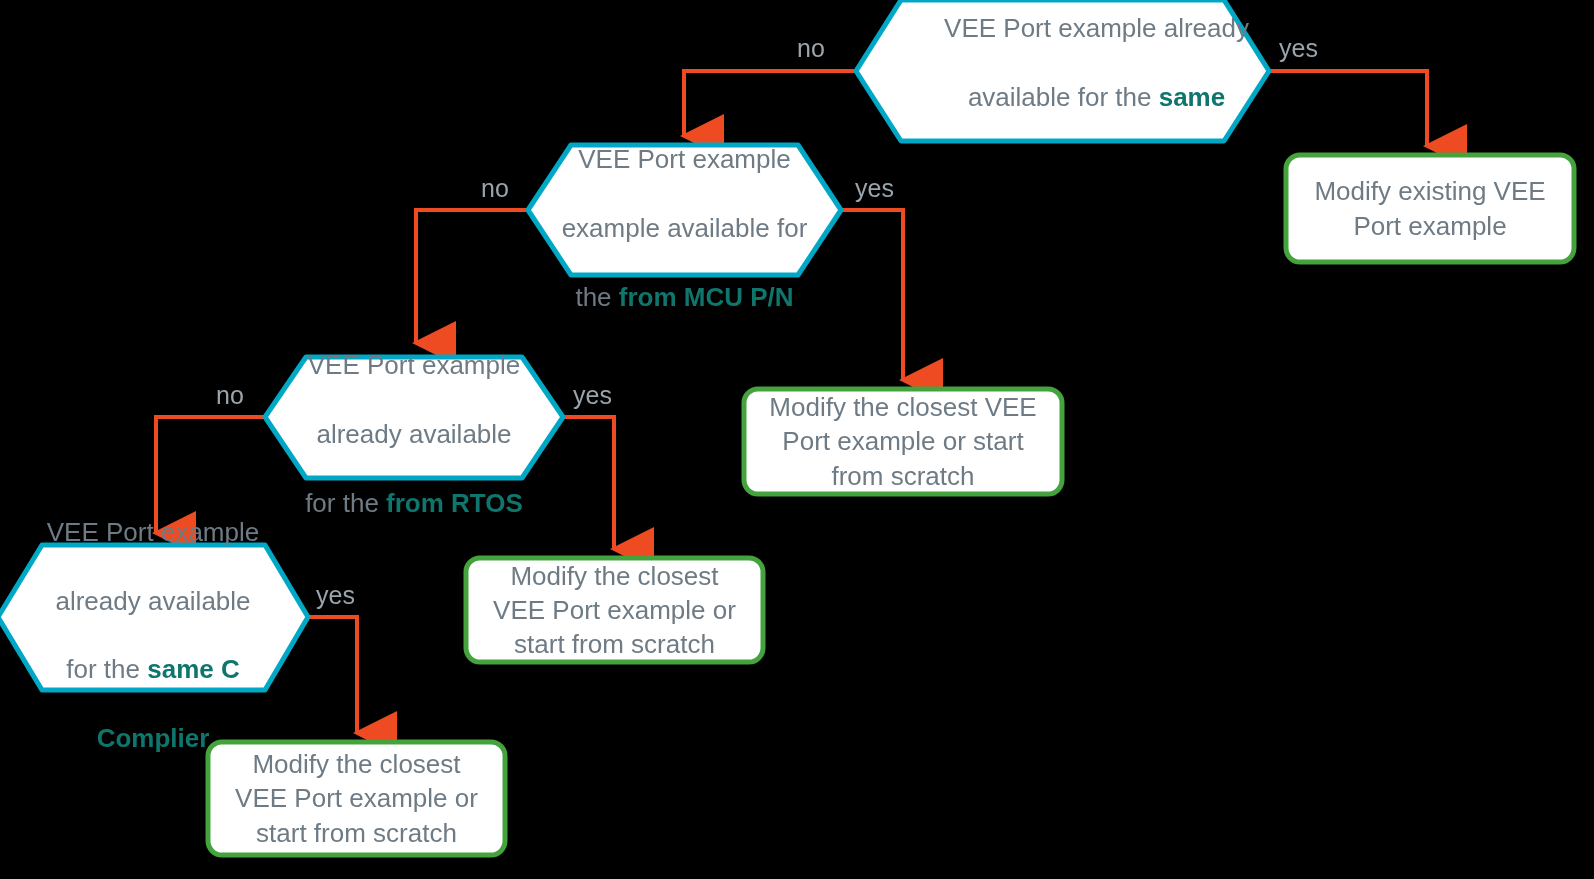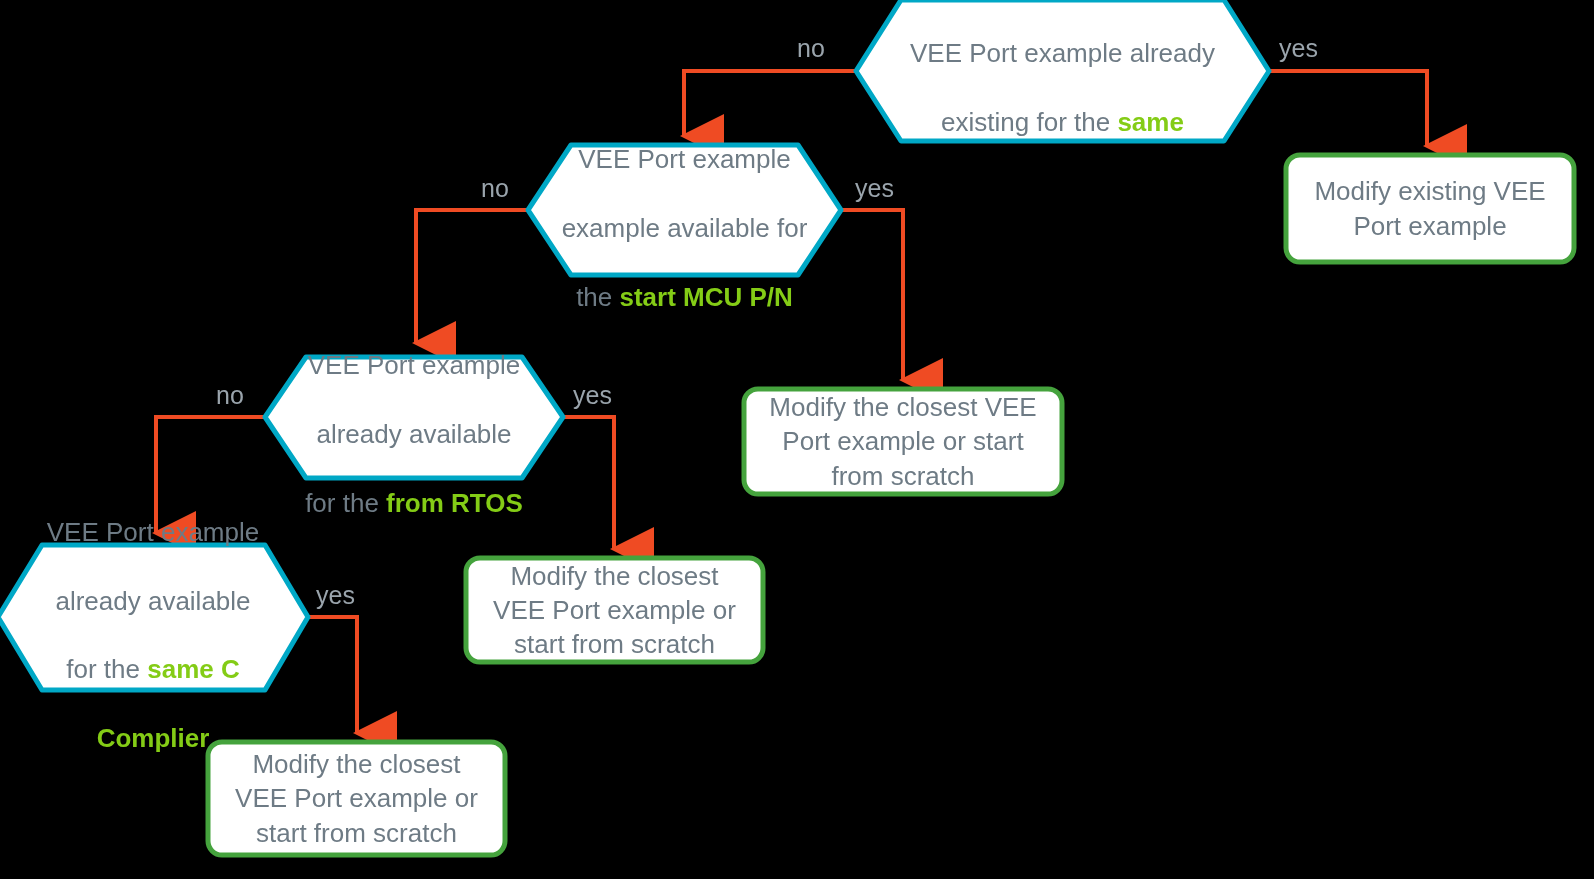--- a/index.html
+++ b/index.html
@@ -30,21 +30,21 @@
     text-align: center;
     color: #6e7b85;
     font-size: 26px;
     line-height: 1.32;
     font-family: "Liberation Sans", sans-serif;
     pointer-events: none;
     white-space: pre-line;
   }
   .node-text b {
     font-weight: bold;
-    color: #84cc16;
+    color: #0f766e;
   }
   .edge-label {
     position: absolute;
     color: #9aa4ac;
     font-size: 25px;
     font-family: "Liberation Sans", sans-serif;
     line-height: 1;
     white-space: nowrap;
   }
 </style>
@@ -81,32 +81,32 @@
     <polygon points="306,357 522,357 563,417 522,478 306,478 265,417" fill="#ffffff" stroke="#00a8c6" stroke-width="5" stroke-linejoin="round"></polygon>
 
     <polygon points="42,545 265,545 308,617 265,690 42,690 -2,617" fill="#ffffff" stroke="#00a8c6" stroke-width="5" stroke-linejoin="round"></polygon>
 
     <rect x="1286" y="155" width="288" height="107" rx="14" ry="14" fill="#ffffff" stroke="#45a33d" stroke-width="5"></rect>
     <rect x="744" y="389" width="318" height="105" rx="14" ry="14" fill="#ffffff" stroke="#45a33d" stroke-width="5"></rect>
     <rect x="466" y="558" width="297" height="104" rx="14" ry="14" fill="#ffffff" stroke="#45a33d" stroke-width="5"></rect>
     <rect x="208" y="742" width="297" height="113" rx="14" ry="14" fill="#ffffff" stroke="#45a33d" stroke-width="5"></rect>
   </svg>
 
-  <div class="node-text" style="left:876px; top:25px; width:373px; height:125px;">
+  <div class="node-text" style="left:876px; top:0; width:373px; height:125px;justify-content:flex-end;">
     <span>
       <span>VEE Port example already</span><br>
-      <span>existing for the </span><b>same</b><br>
+      <span>available for the </span><b>same</b><br>
     </span>
   </div>
 
   <div class="node-text" style="left:548px; top:152px; width:273px; height:118px;">
     <span>
       <span>VEE Port example</span><br>
       <span>example available for</span><br>
-      <span>the </span><b>start MCU P/N</b>
+      <span>the </span><b>from MCU P/N</b>
     </span>
   </div>
 
   <div class="node-text" style="left:283px; top:362px; width:262px; height:110px;">
     <span>
       <span>VEE Port example</span><br>
       <span>already available</span><br>
       <span>for the </span><b>from RTOS</b>
     </span>
   </div>

